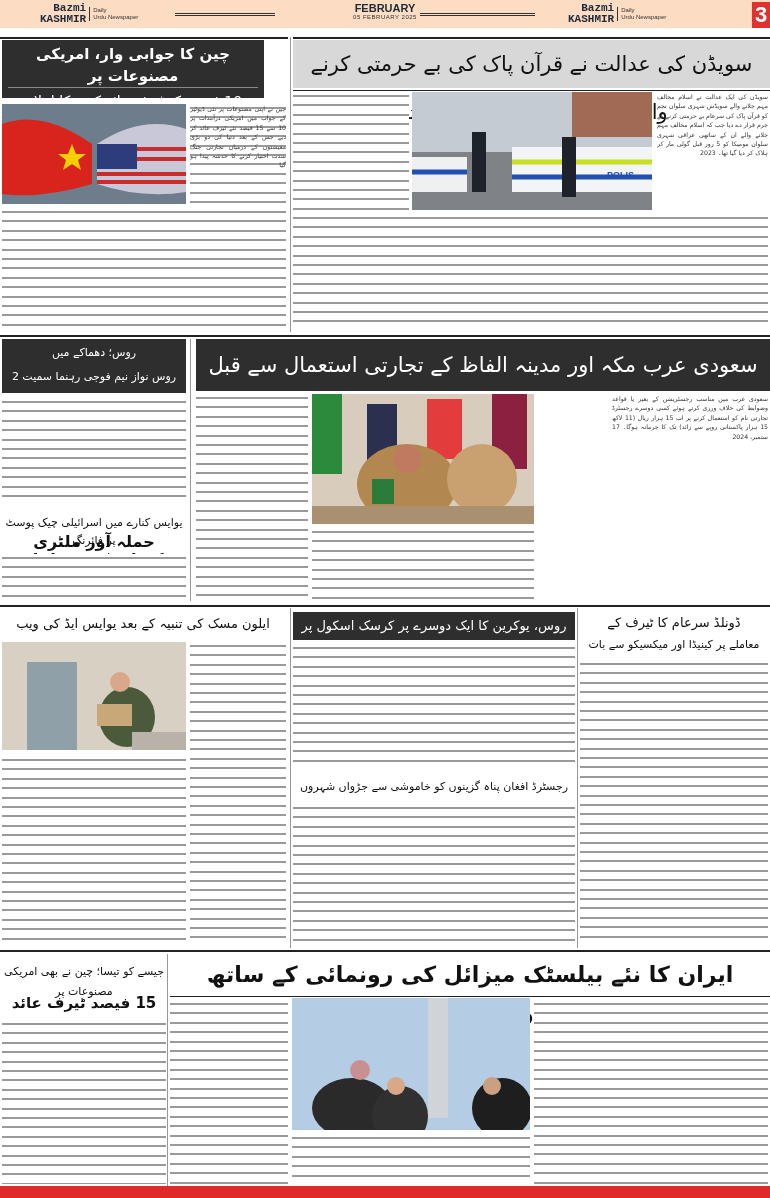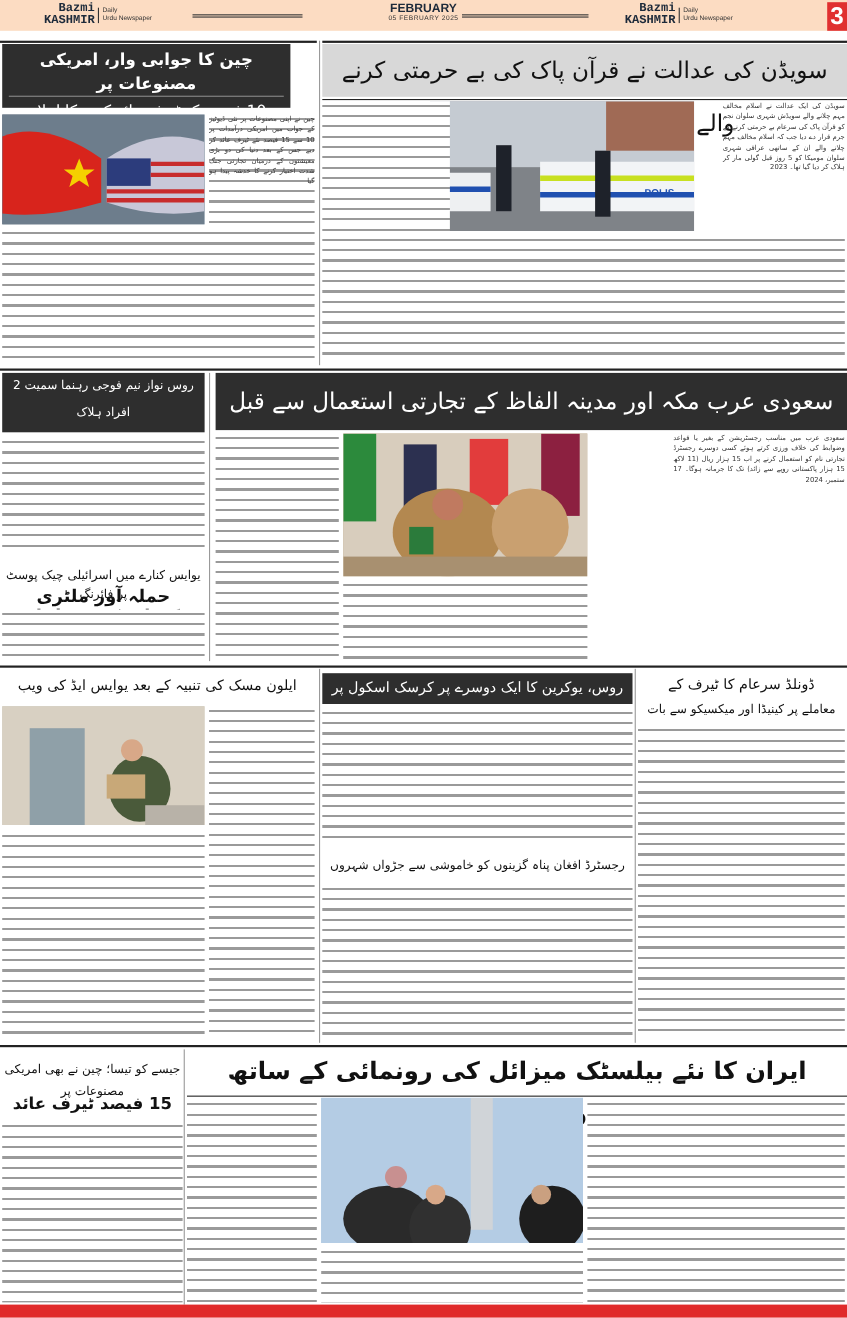--- a/index.html
+++ b/index.html
@@ -68,21 +68,21 @@
     <rect x="95" y="40" width="40" height="25" fill="#2c3c7c"></rect>
     <path d="M135 45h49M135 55h49M95 70h89M95 78h89" stroke="#c82c2c" stroke-width="4"></path>
   </svg>
 </div>
 <div class="abs text lines" style="left:190px;top:104px;width:96px;height:100px">چین نے اپنی مصنوعات پر نئی ڈیوٹیز کے جواب میں امریکی درآمدات پر 10 سے 15 فیصد نئے ٹیرف عائد کر دیے جس کے بعد دنیا کی دو بڑی معیشتوں کے درمیان تجارتی جنگ شدت اختیار کرنے کا خدشہ پیدا ہو گیا</div>
 <div class="abs text lines" style="left:2px;top:208px;width:284px;height:120px"></div>
 
 <div class="abs hr" style="left:293px;top:37px;width:477px"></div>
 <div class="abs hgray" style="left:293px;top:40px;width:477px;height:48px;font-size:21px;line-height:48px">سویڈن کی عدالت نے قرآن پاک کی بے حرمتی کرنے والے شہری کو مجرم قرار دیدیا</div>
 <div class="abs hr" style="left:293px;top:90px;width:477px;height:1px"></div>
-<div class="abs photo" style="left:391px;top:92px;width:240px;height:118px;background:#b7bcc2">
+<div class="abs photo" style="left:412px;top:92px;width:240px;height:118px;background:#b7bcc2">
   <svg width="240" height="118">
     <rect width="240" height="60" fill="#c5cbd2"></rect>
     <rect x="160" y="0" width="80" height="45" fill="#a06a55"></rect>
     <rect y="60" width="240" height="58" fill="#7f8388"></rect>
     <path d="M0 65 h55 v35 h-55Z" fill="#eef0f2"></path>
     <path d="M0 80 h55" stroke="#2050b0" stroke-width="5"></path>
     <path d="M100 55 h140 v45 h-140Z" fill="#f2f4f6"></path>
     <path d="M100 70 h140" stroke="#c8e020" stroke-width="5"></path>
     <path d="M100 85 h140" stroke="#2050b0" stroke-width="5"></path>
     <rect x="60" y="40" width="14" height="60" fill="#1e222a"></rect>
@@ -90,20 +90,21 @@
     <text x="195" y="86" font-size="9" font-weight="bold" fill="#2050b0" font-family="Liberation Sans, sans-serif">POLIS</text>
   </svg>
 </div>
 <div class="abs text" style="left:657px;top:92px;width:111px;height:118px">سویڈن کی ایک عدالت نے اسلام مخالف مہم چلانے والے سویڈش شہری سلوان نجم کو قرآن پاک کی سرعام بے حرمتی کرنے کے جرم قرار دے دیا جب کہ اسلام مخالف مہم چلانے والے ان کے ساتھی عراقی شہری سلوان مومیکا کو 5 روز قبل گولی مار کر ہلاک کر دیا گیا تھا۔ 2023</div>
 <div class="abs text lines" style="left:293px;top:92px;width:116px;height:118px"></div>
 <div class="abs text lines" style="left:293px;top:214px;width:475px;height:114px"></div>
 <div class="abs vr" style="left:290px;top:37px;height:295px"></div>
 
 <div class="abs hr" style="left:0;top:335px;width:770px"></div>
 <div class="abs hdark" style="left:2px;top:339px;width:184px;height:54px">
+  <div style="font-size:11px;line-height:24px;padding-top:2px">روس؛ دھماکے میں</div>
   <div style="font-size:11px;line-height:24px">روس نواز نیم فوجی رہنما سمیت 2 افراد ہلاک</div>
 </div>
 <div class="abs text lines" style="left:2px;top:398px;width:184px;height:106px"></div>
 
 <div class="abs hplain" style="left:2px;top:514px;width:184px;font-size:11px;line-height:18px">یوایس کنارے میں اسرائیلی چیک پوسٹ پر فائرنگ</div>
 <div class="abs hplain" style="left:2px;top:533px;width:184px;font-size:16px;font-weight:bold;line-height:18px">حملہ آور ملٹری کمپاؤنڈ میں داخل</div>
 <div class="abs text lines" style="left:2px;top:554px;width:184px;height:44px"></div>
 
 <div class="abs hdark" style="left:196px;top:339px;width:574px;height:52px;font-size:21px;line-height:52px">سعودی عرب مکہ اور مدینہ الفاظ کے تجارتی استعمال سے قبل منظوری لینا لازم قرار</div>
 <div class="abs photo" style="left:312px;top:394px;width:222px;height:130px;background:#c8b8a0">

